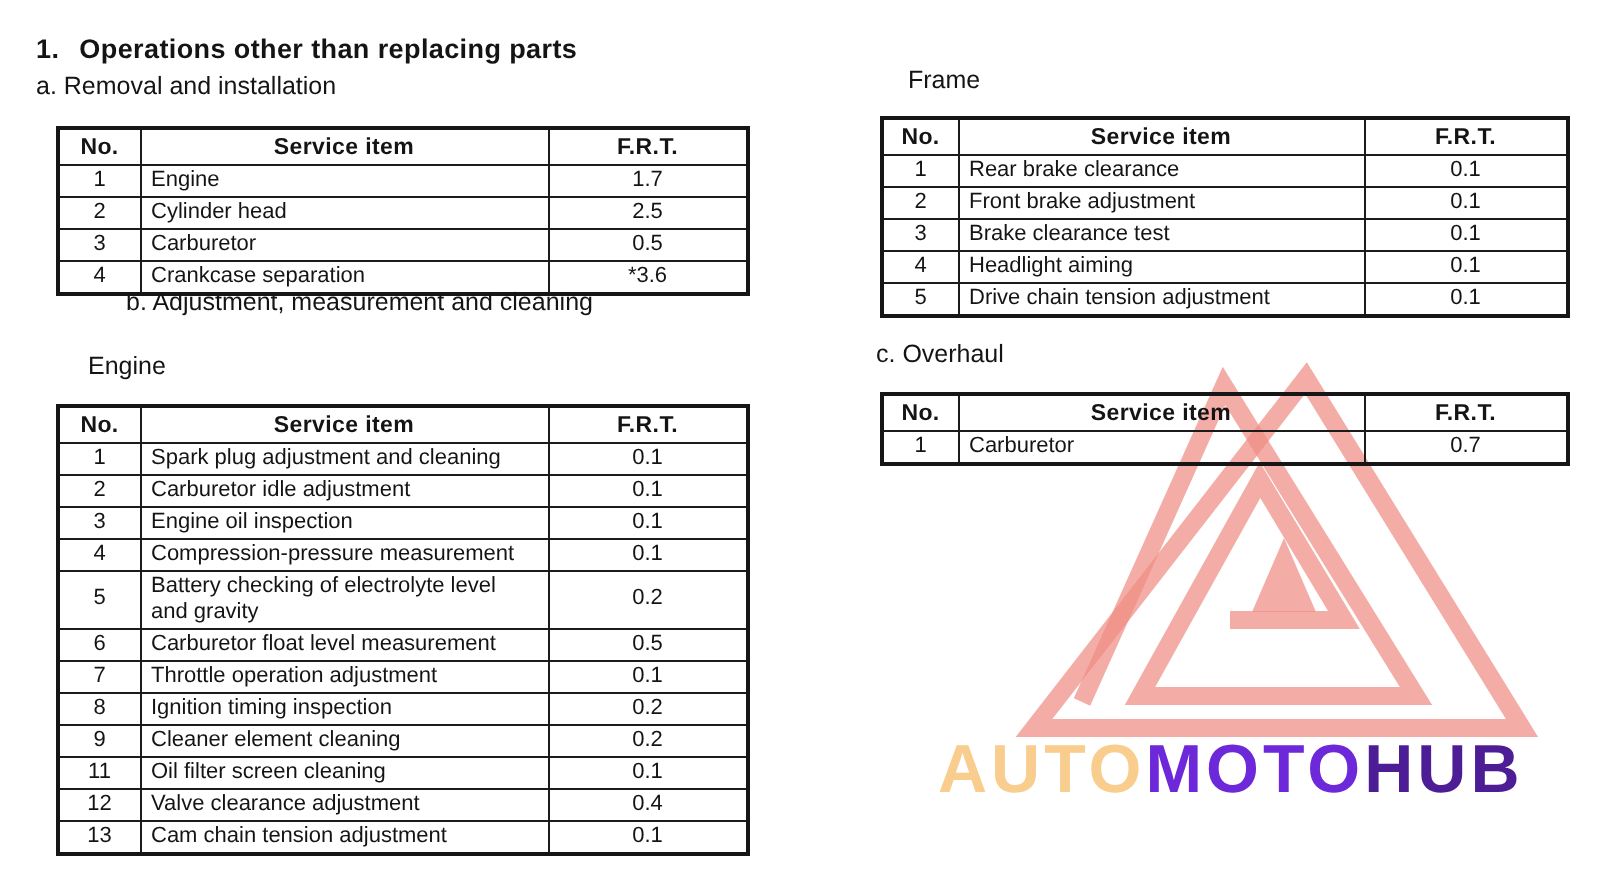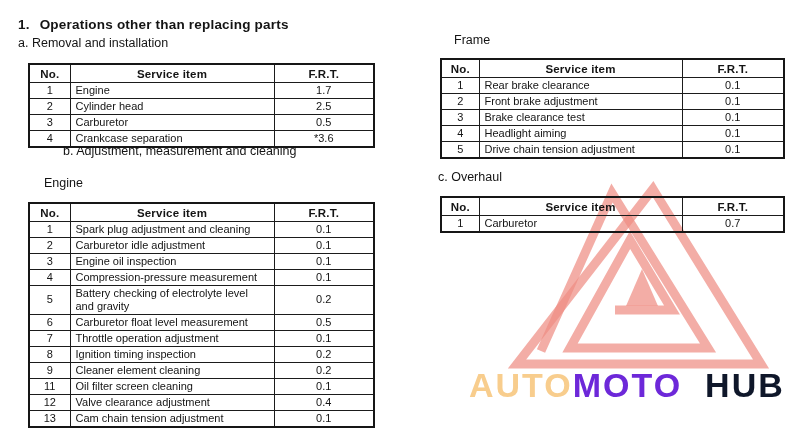--- a/index.html
+++ b/index.html
@@ -260,14 +260,14 @@
         <tr>
           <td class="col-no">1</td>
           <td class="col-item">Carburetor</td>
           <td class="col-frt">0.7</td>
         </tr>
       </tbody>
   </table>
 </div>
 
 <div class="abs logo-text">
-  <span style="color: rgb(248, 205, 141);">AUTO</span><span style="color: #6d28d9; text-align: center;">MOTO</span><span style="color: #0f172a; margin-left: 23px;">HUB</span>
+  <span style="color: rgb(248, 205, 141);">AUTO</span><span style="color: #6d28d9; text-align: center;">MOTO</span><span style="color: #4c1d95;">HUB</span>
 </div>
 
 </body></html>

